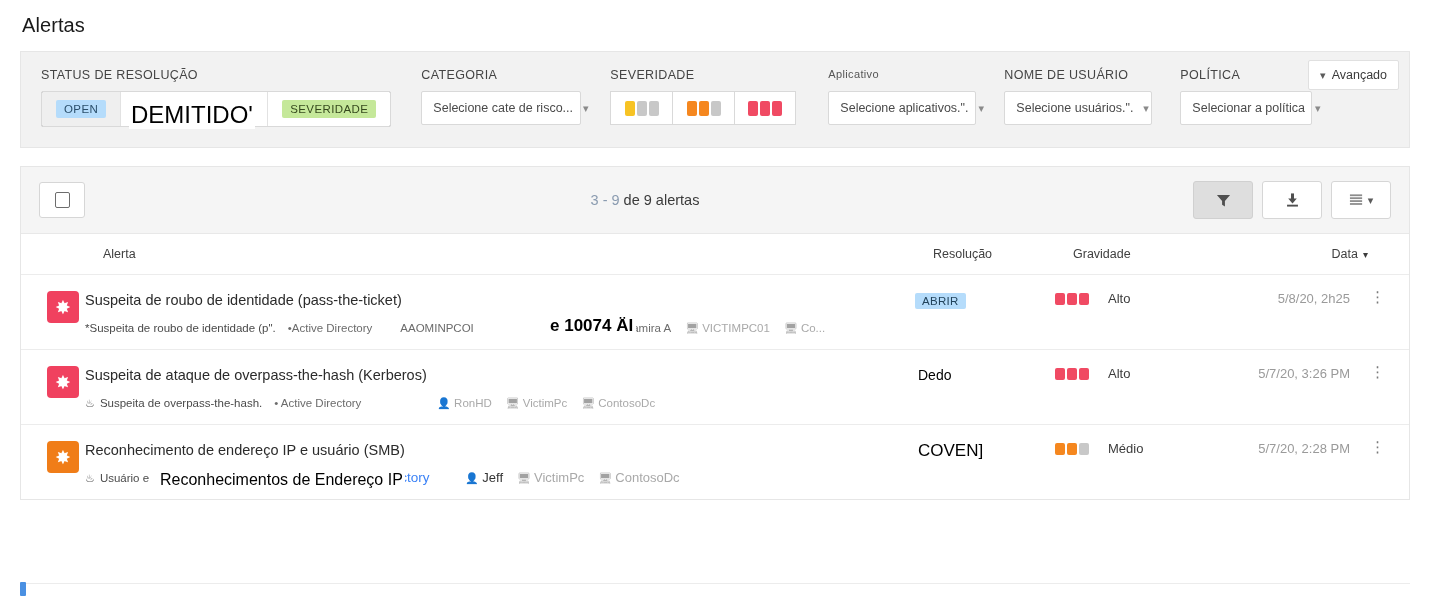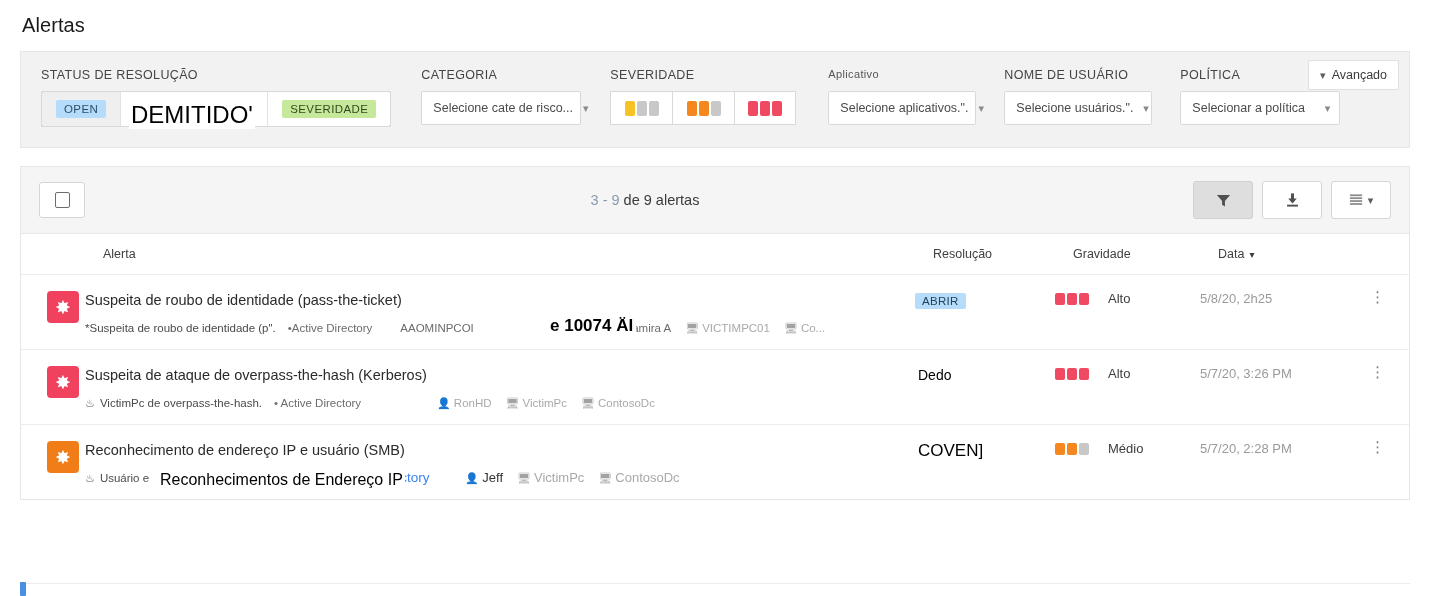--- a/index.html
+++ b/index.html
@@ -96,21 +96,21 @@
   }
   .select-box .caret {
     margin-left: 10px;
     color: #8a8a8a;
     font-size: 11px;
     line-height: 1;
   }
   .w-cat  { width: 160px; }
   .w-app  { width: 148px; }
   .w-user { width: 148px; }
-  .w-pol  { width: 160px; }
+  .w-pol  { width: 132px; }
 
   
   .sev-group { display: flex; }
   .sev-box {
     width: 62px; height: 34px;
     background: #fff;
     border: 1px solid #d9d9d9;
     border-right: none;
     display: flex; align-items: center; justify-content: center;
     box-sizing: border-box;
@@ -202,21 +202,21 @@
     align-items: center;
     height: 40px;
     border-bottom: 1px solid #ececec;
     font-size: 12.5px;
     color: #404040;
   }
   .c-icon   { width: 64px; flex: none; }
   .c-alert  { width: 830px; flex: none; padding-left: 0; }
   .c-res    { width: 140px; flex: none; }
   .c-sev    { width: 145px; flex: none; }
-  .c-date   { width: 150px; flex: none; }
+  .c-date   { width: 150px; flex: none; text-align: right; }
   .c-menu   { width: 55px; flex: none; text-align: center; }
   .thead .c-alert { padding-left: 18px; }
   .sort-caret { font-size: 10px; color: #3c3c3c; margin-left: 5px; }
 
   .trow {
     display: flex;
     align-items: flex-start;
     border-bottom: 1px solid #ececec;
     padding: 16px 0 14px 0;
     position: relative;
@@ -485,21 +485,21 @@
   </div>
 
   <div class="trow">
     <div class="c-icon">
       <div class="sev-icon red">✸</div>
     </div>
     <div class="c-alert">
       <div class="alert-title">Suspeita de ataque de overpass-the-hash (Kerberos)</div>
       <div class="alert-meta">
         <span class="glyph dark" style="margin-right:5px;">♨</span>
-        <span class="desc">VictimPc de overpass-the-hash.</span>
+        <span class="desc">Suspeita de overpass-the-hash.</span>
         <span class="sep"></span>
         <span>• Active Directory</span>
         <span style="width:62px;"></span>
         <span class="ent">
           <span class="glyph dark">👤</span>
           <span class="dim">RonHD</span>
         </span>
         <span class="ent">
           <span class="glyph grey">🖥</span>
           <span class="dim">VictimPc</span>

